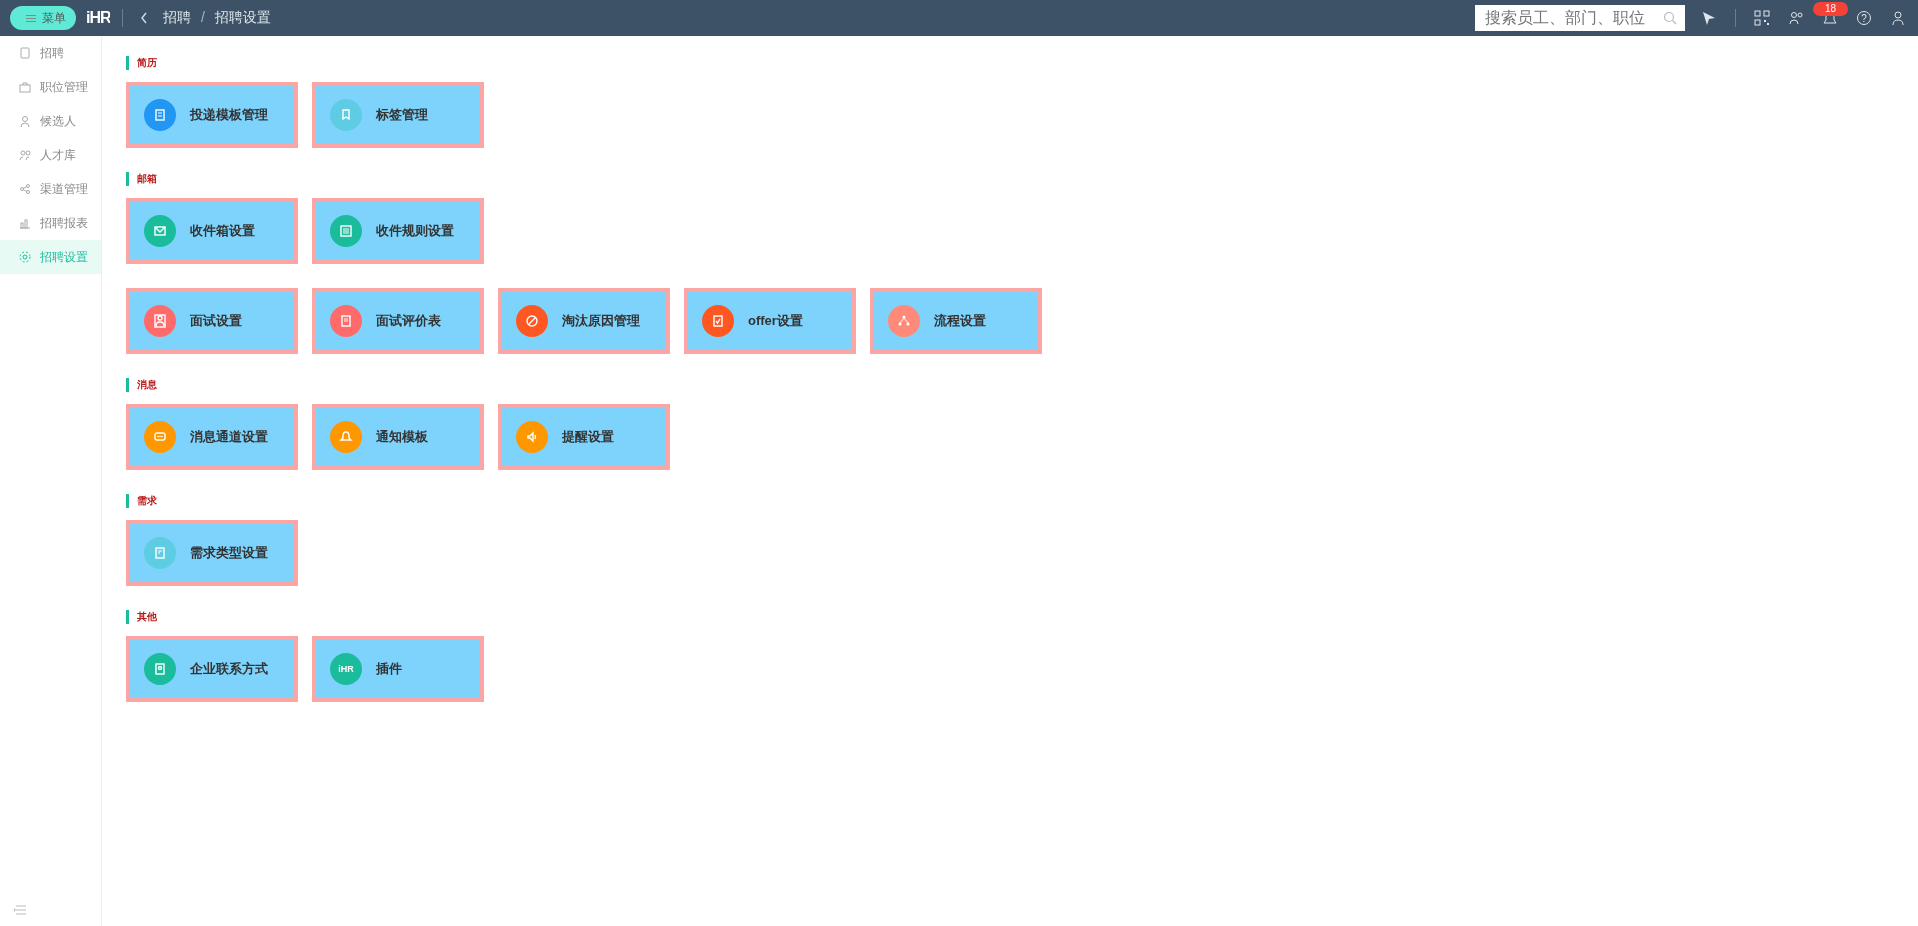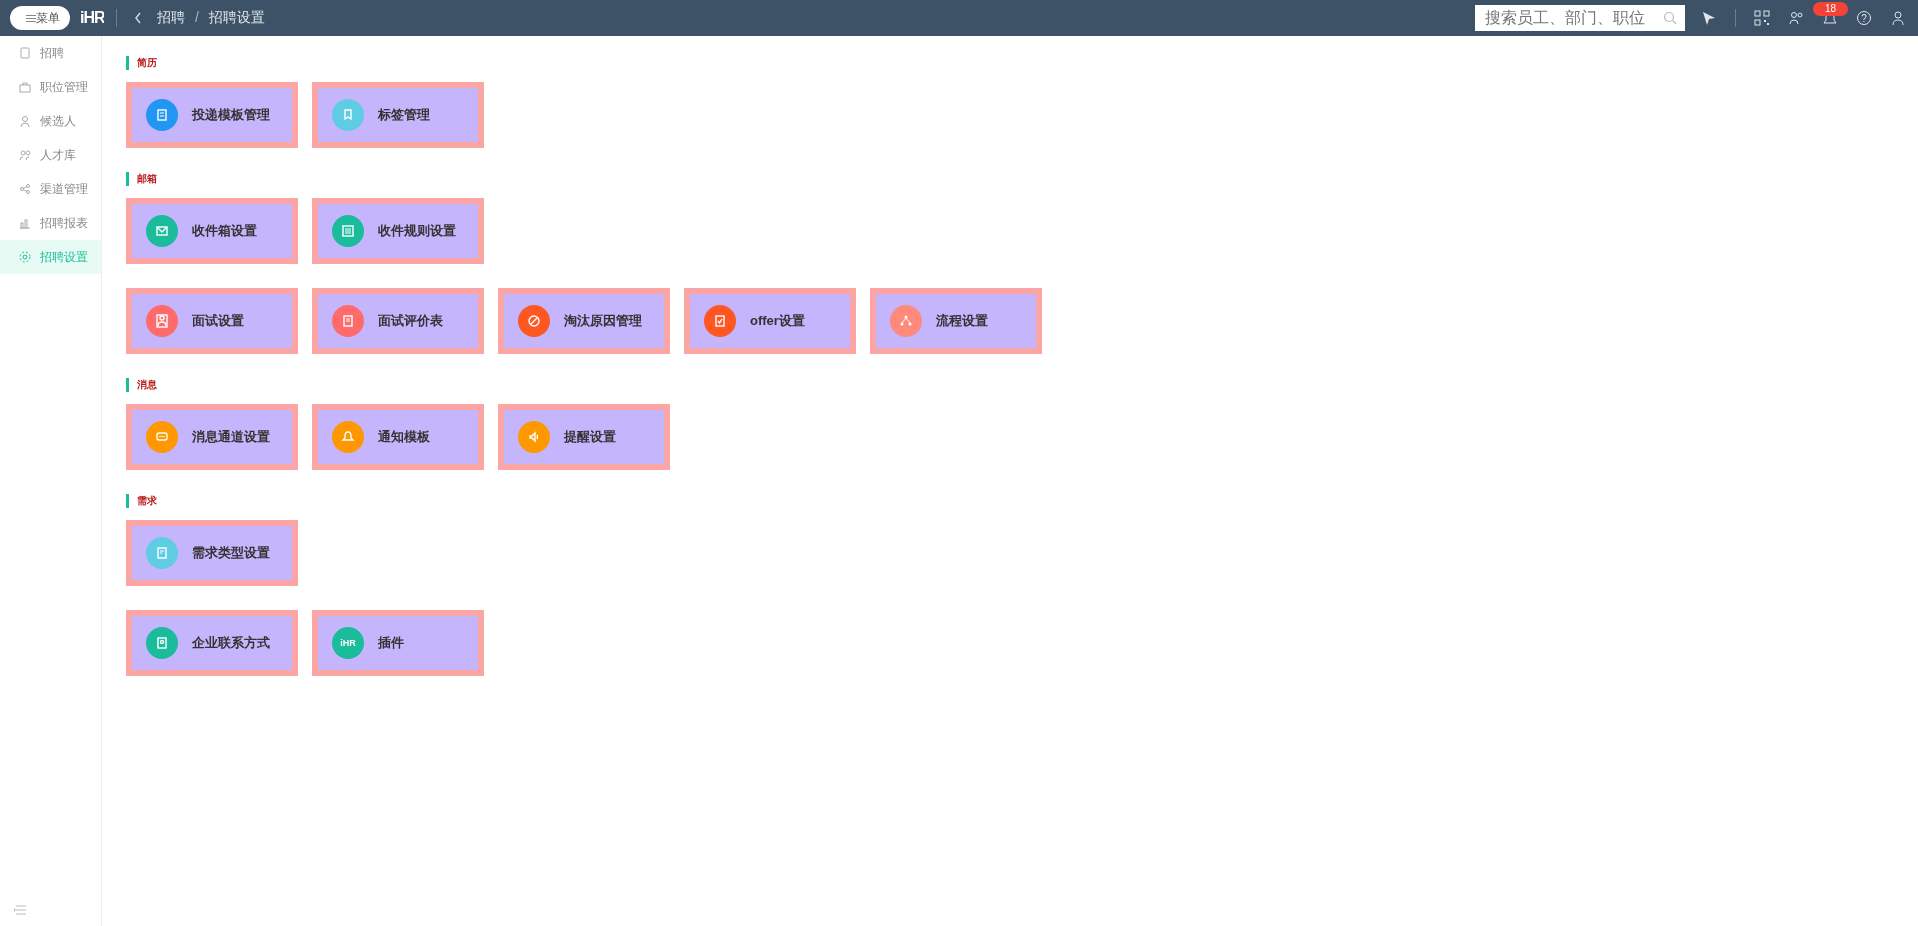--- a/index.html
+++ b/index.html
@@ -7,30 +7,30 @@
   
   .header {
     height: 36px;
     background: #3d5266;
     display: flex;
     align-items: center;
     padding: 0 10px;
     color: #fff;
   }
   .menu-btn {
-    background: #ffffff;
+    background: #5eead4;
     color: #555;
     border-radius: 14px;
     height: 24px;
     padding: 0 10px 0 16px;
     display: flex;
     align-items: center;
     font-size: 12px;
     cursor: pointer;
-    gap: 0;
+    gap: 6px;
   }
   .menu-btn-icon {
     display: inline-flex;
     flex-direction: column;
     gap: 2px;
   }
   .menu-btn-icon span {
     width: 10px;
     height: 1px;
     background: #888;
@@ -171,27 +171,27 @@
     content: "";
     width: 3px;
     height: 14px;
     background: #1abc9c;
     margin-right: 8px;
   }
   .cards { display: flex; flex-wrap: wrap; gap: 14px; }
   .card {
     width: 172px;
     height: 66px;
-    border: 6px solid #fca5a5;
+    border: 4px solid #fca5a5;
     display: flex;
     align-items: center;
     padding-left: 14px;
     gap: 14px;
     cursor: pointer;
-    background: #c4b5fd;
+    background: #7dd3fc;
   }
   .card-icon {
     width: 32px;
     height: 32px;
     border-radius: 50%;
     display: flex;
     align-items: center;
     justify-content: center;
     flex-shrink: 0;
     color: #fff;
@@ -518,20 +518,21 @@
                 <rect x="5" y="4" width="8" height="10" stroke="#fff" stroke-width="1.4" fill="none"></rect>
                 <line x1="7" y1="7" x2="11" y2="7" stroke="#fff"></line>
                 <line x1="7" y1="9" x2="9" y2="9" stroke="#fff"></line>
               </svg>
             </div>
             <div class="card-title">需求类型设置</div>
           </div>
         </div>
       </div>
       <div class="section">
+        <div class="section-title">其他</div>
         <div class="cards">
           <div class="card">
             <div class="card-icon c-green">
               <svg width="18" height="18" viewBox="0 0 18 18">
                 <rect x="5" y="4" width="8" height="10" stroke="#fff" stroke-width="1.4" fill="none"></rect>
                 <circle cx="9" cy="8" r="1.5" stroke="#fff" stroke-width="1.4" fill="none"></circle>
                 <line x1="4" y1="6" x2="5" y2="6" stroke="#fff"></line>
                 <line x1="4" y1="9" x2="5" y2="9" stroke="#fff"></line>
                 <line x1="4" y1="12" x2="5" y2="12" stroke="#fff"></line>
               </svg>

